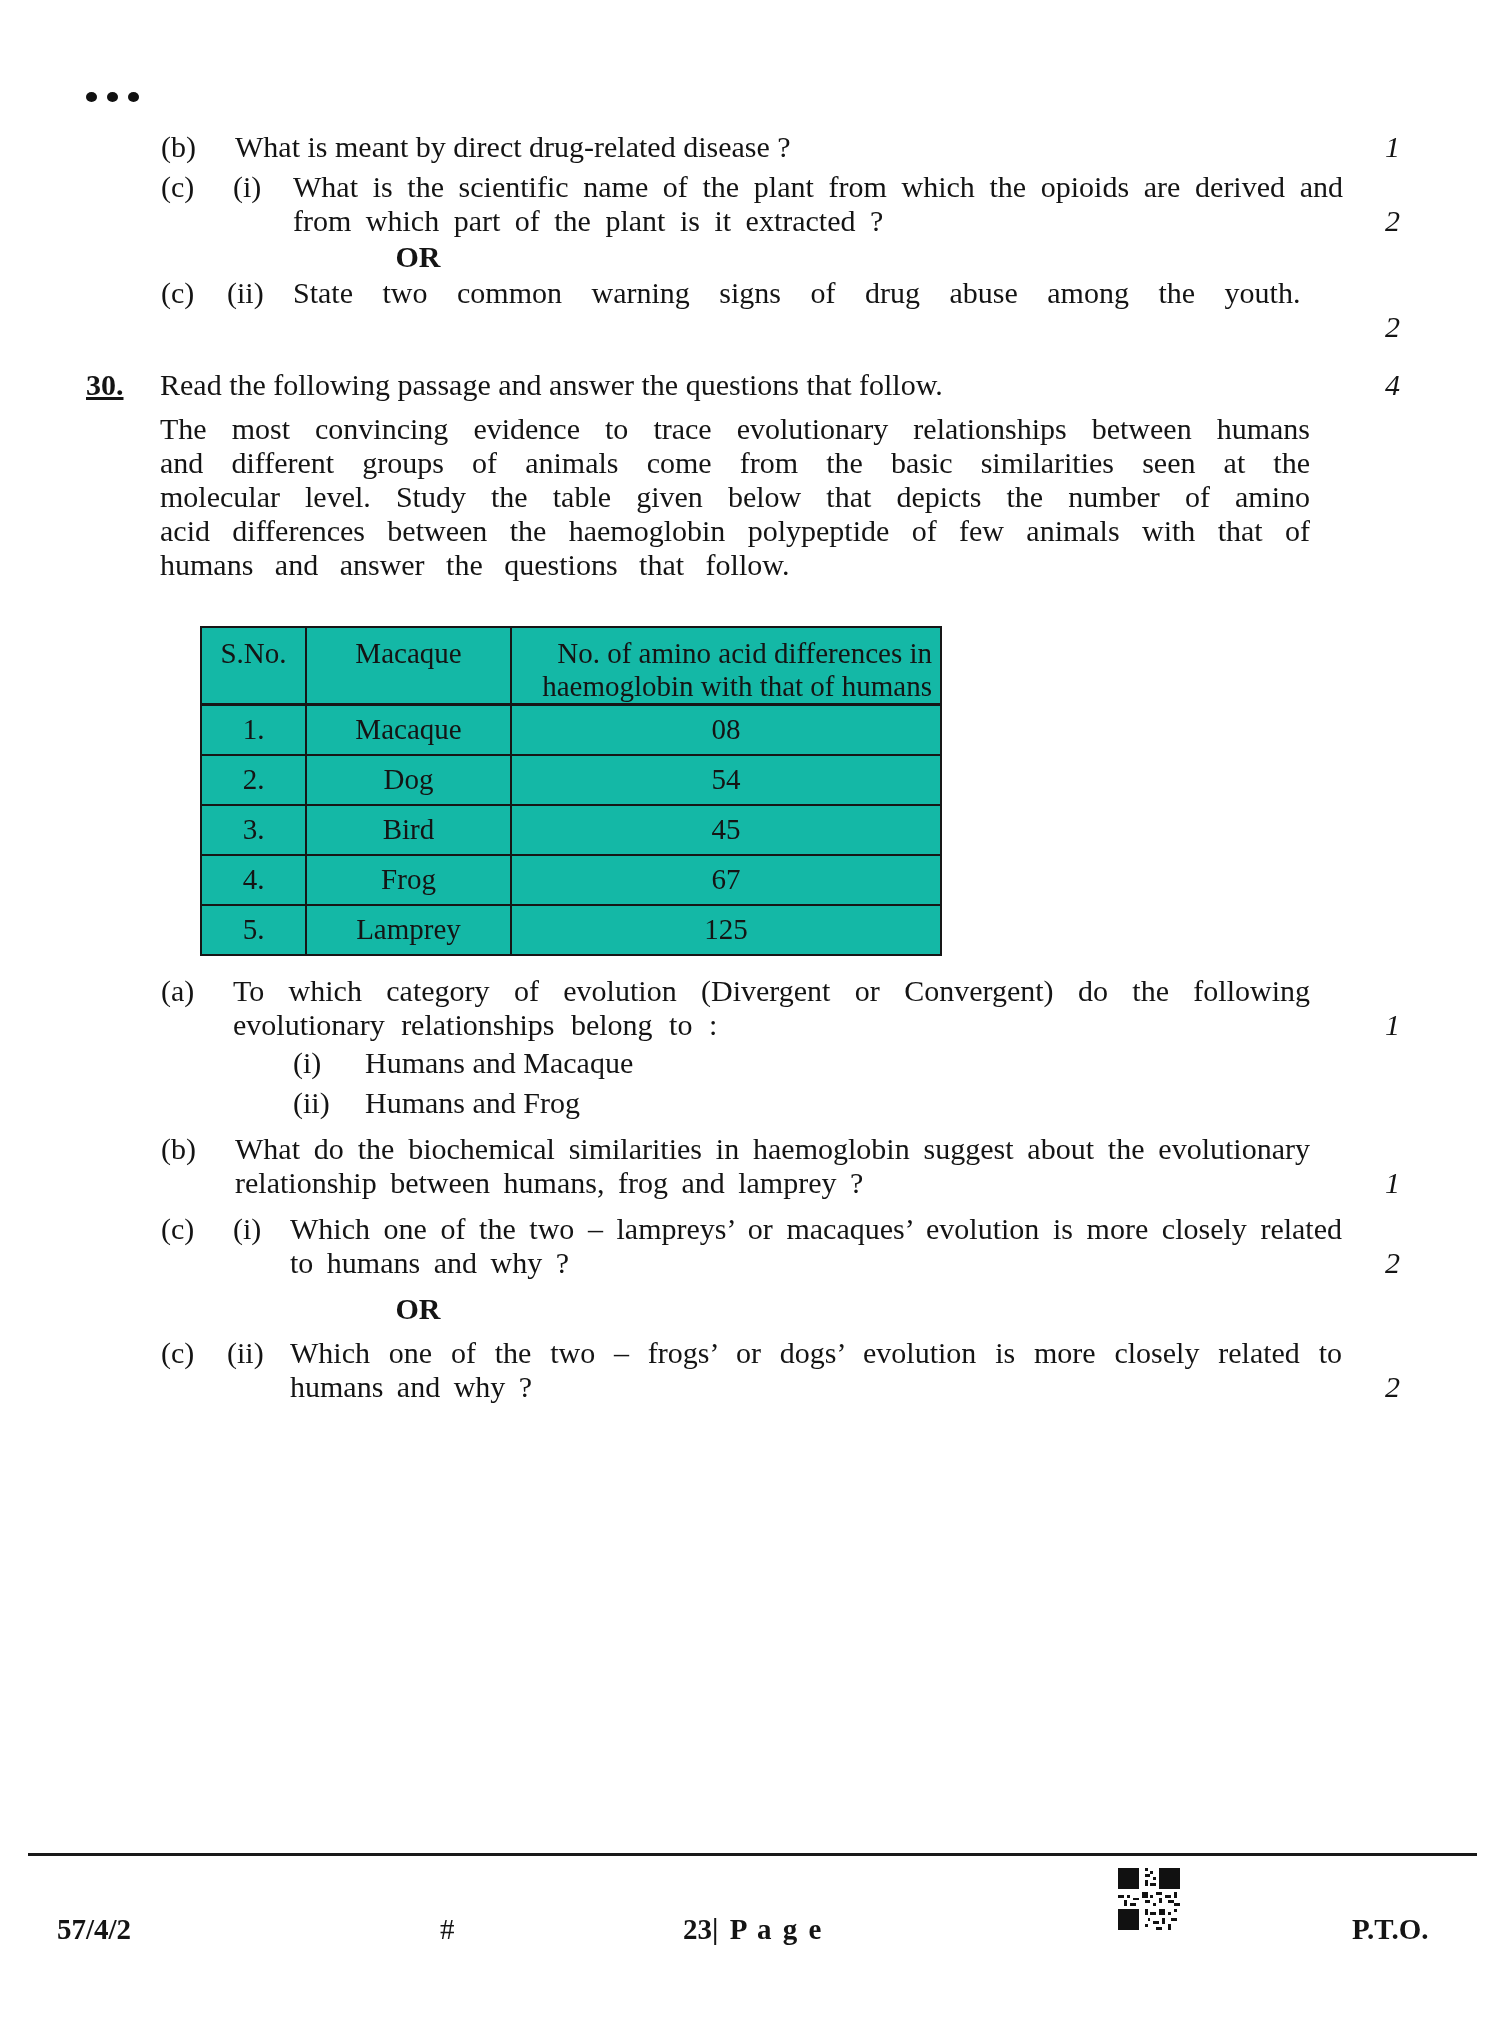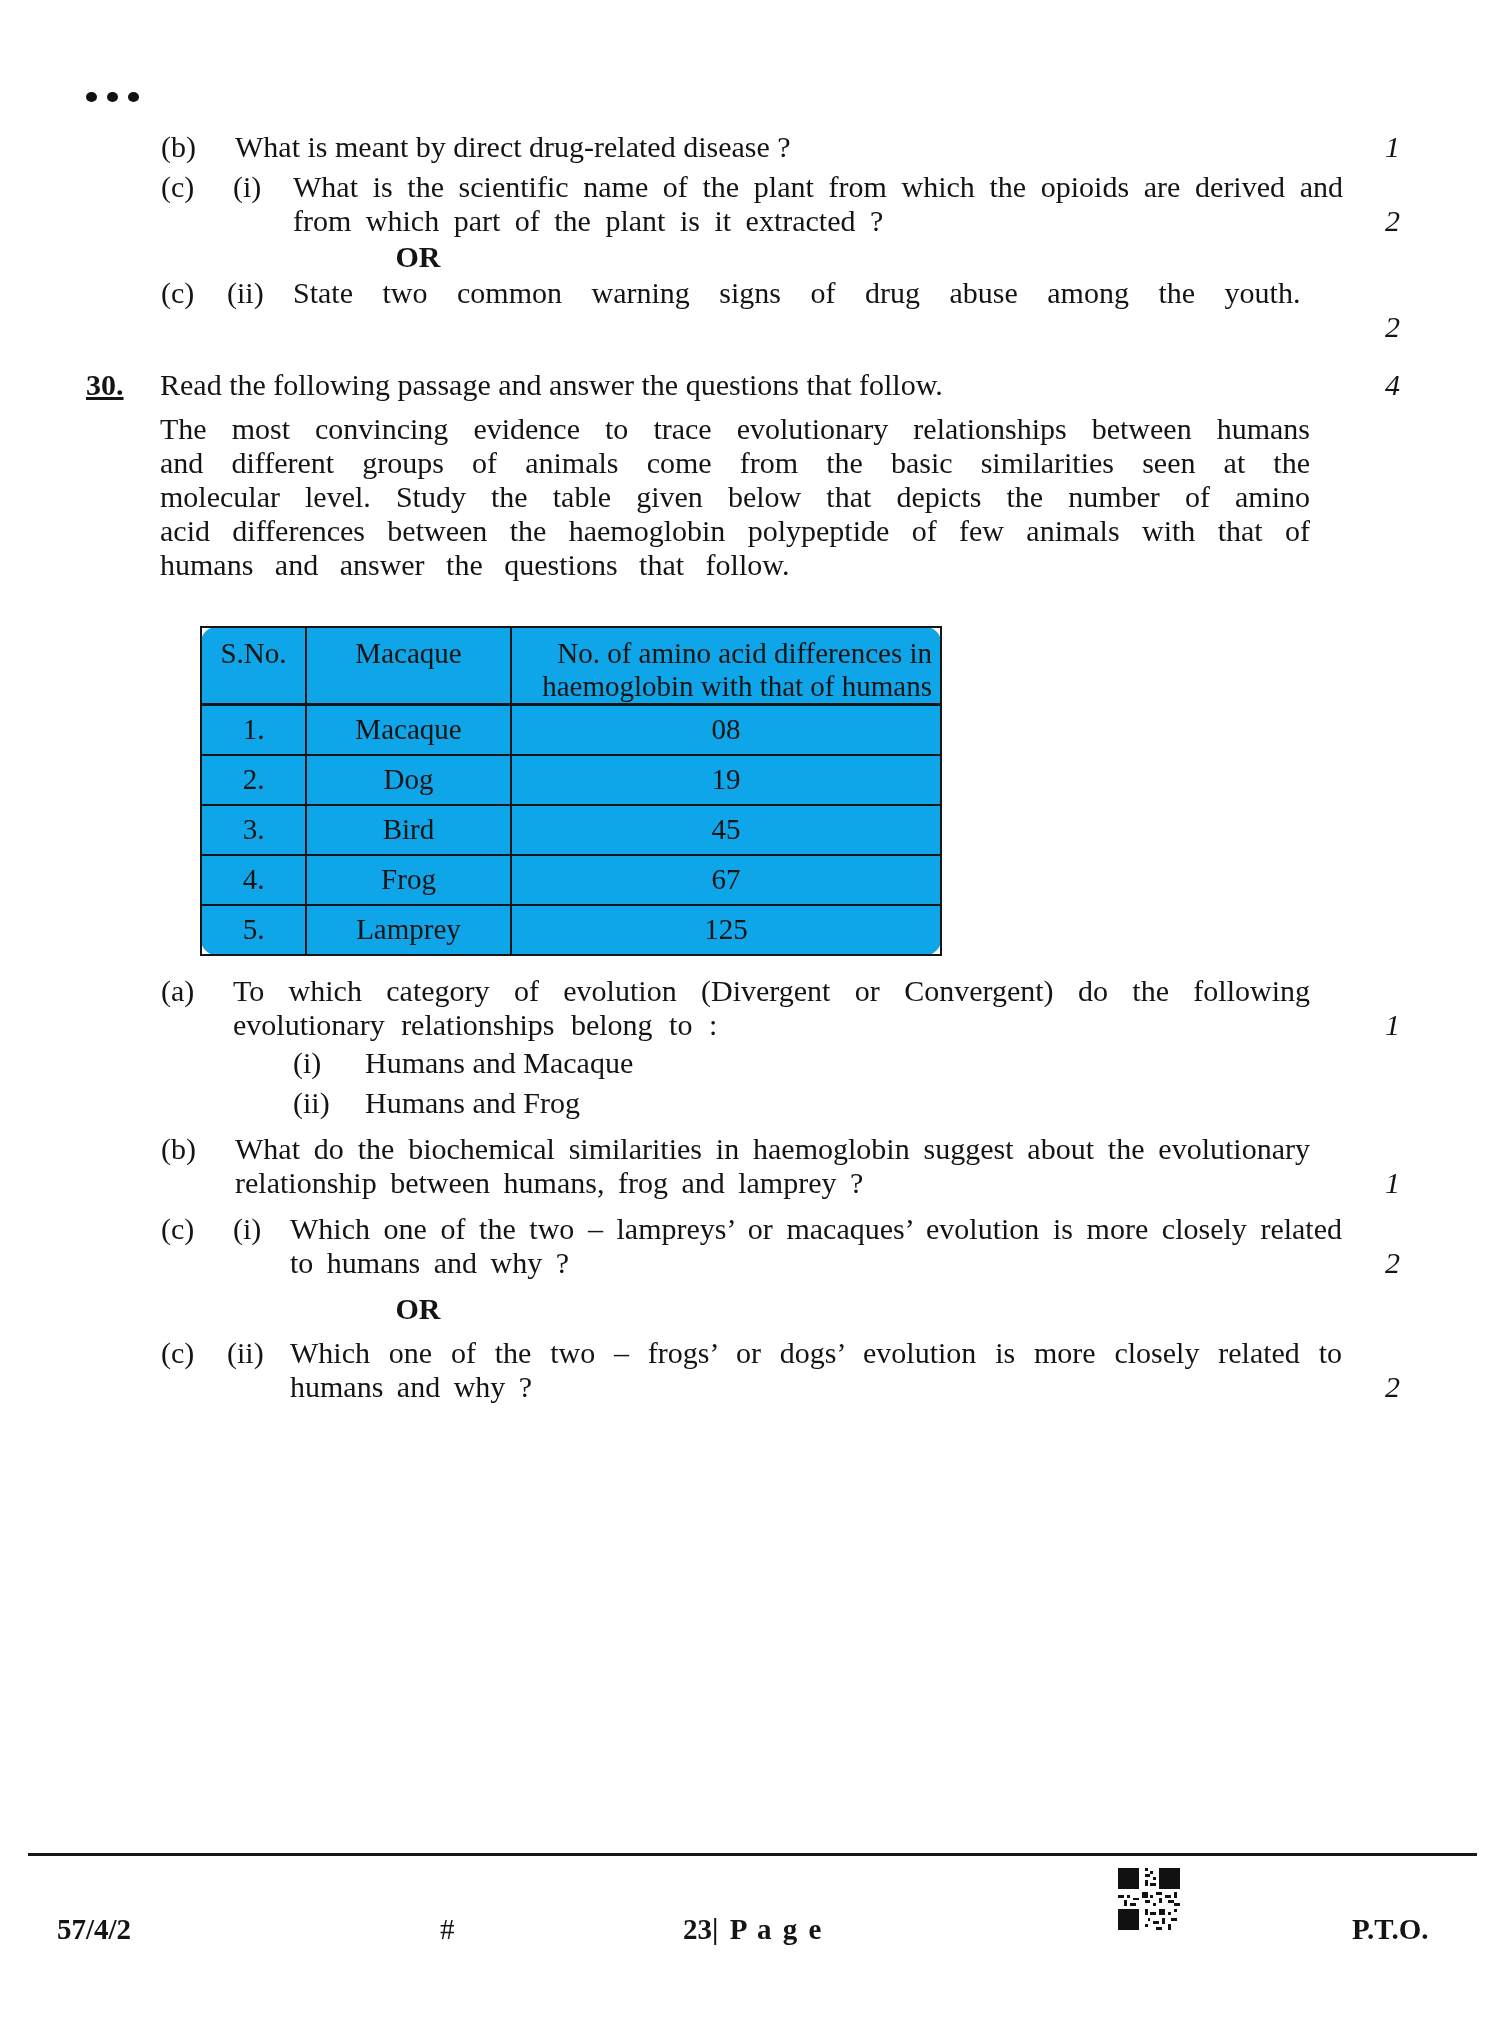--- a/index.html
+++ b/index.html
@@ -18,21 +18,21 @@
   .jt { text-align: justify; }
   .bold { font-weight: bold; }
   .center { text-align: center; }
   .mark { font-style: italic; font-size: 30px; line-height: 34px; width: 48px; text-align: right; }
 
   
   .dots { display: flex; gap: 10px; }
   .dots span { width: 11px; height: 10px; background: #111; border-radius: 50%; display:block; }
 
   
-  table.anim { border-collapse: collapse; background:#0ea5e9;border-radius:19px; }
+  table.anim { border-collapse: collapse; background:#14b8a6; }
   table.anim th, table.anim td {
     border: 2px solid #161616;
     font-family: "Liberation Serif", serif;
     color: #141414;
   }
   table.anim th {
     font-weight: normal;
     font-size: 29px;
     line-height: 33px;
     vertical-align: top;
@@ -100,21 +100,21 @@
     </thead>
     <tbody>
       <tr>
         <td>1.</td>
         <td>Macaque</td>
         <td>08</td>
       </tr>
       <tr>
         <td>2.</td>
         <td>Dog</td>
-        <td>19</td>
+        <td>54</td>
       </tr>
       <tr>
         <td>3.</td>
         <td>Bird</td>
         <td>45</td>
       </tr>
       <tr>
         <td>4.</td>
         <td>Frog</td>
         <td>67</td>

